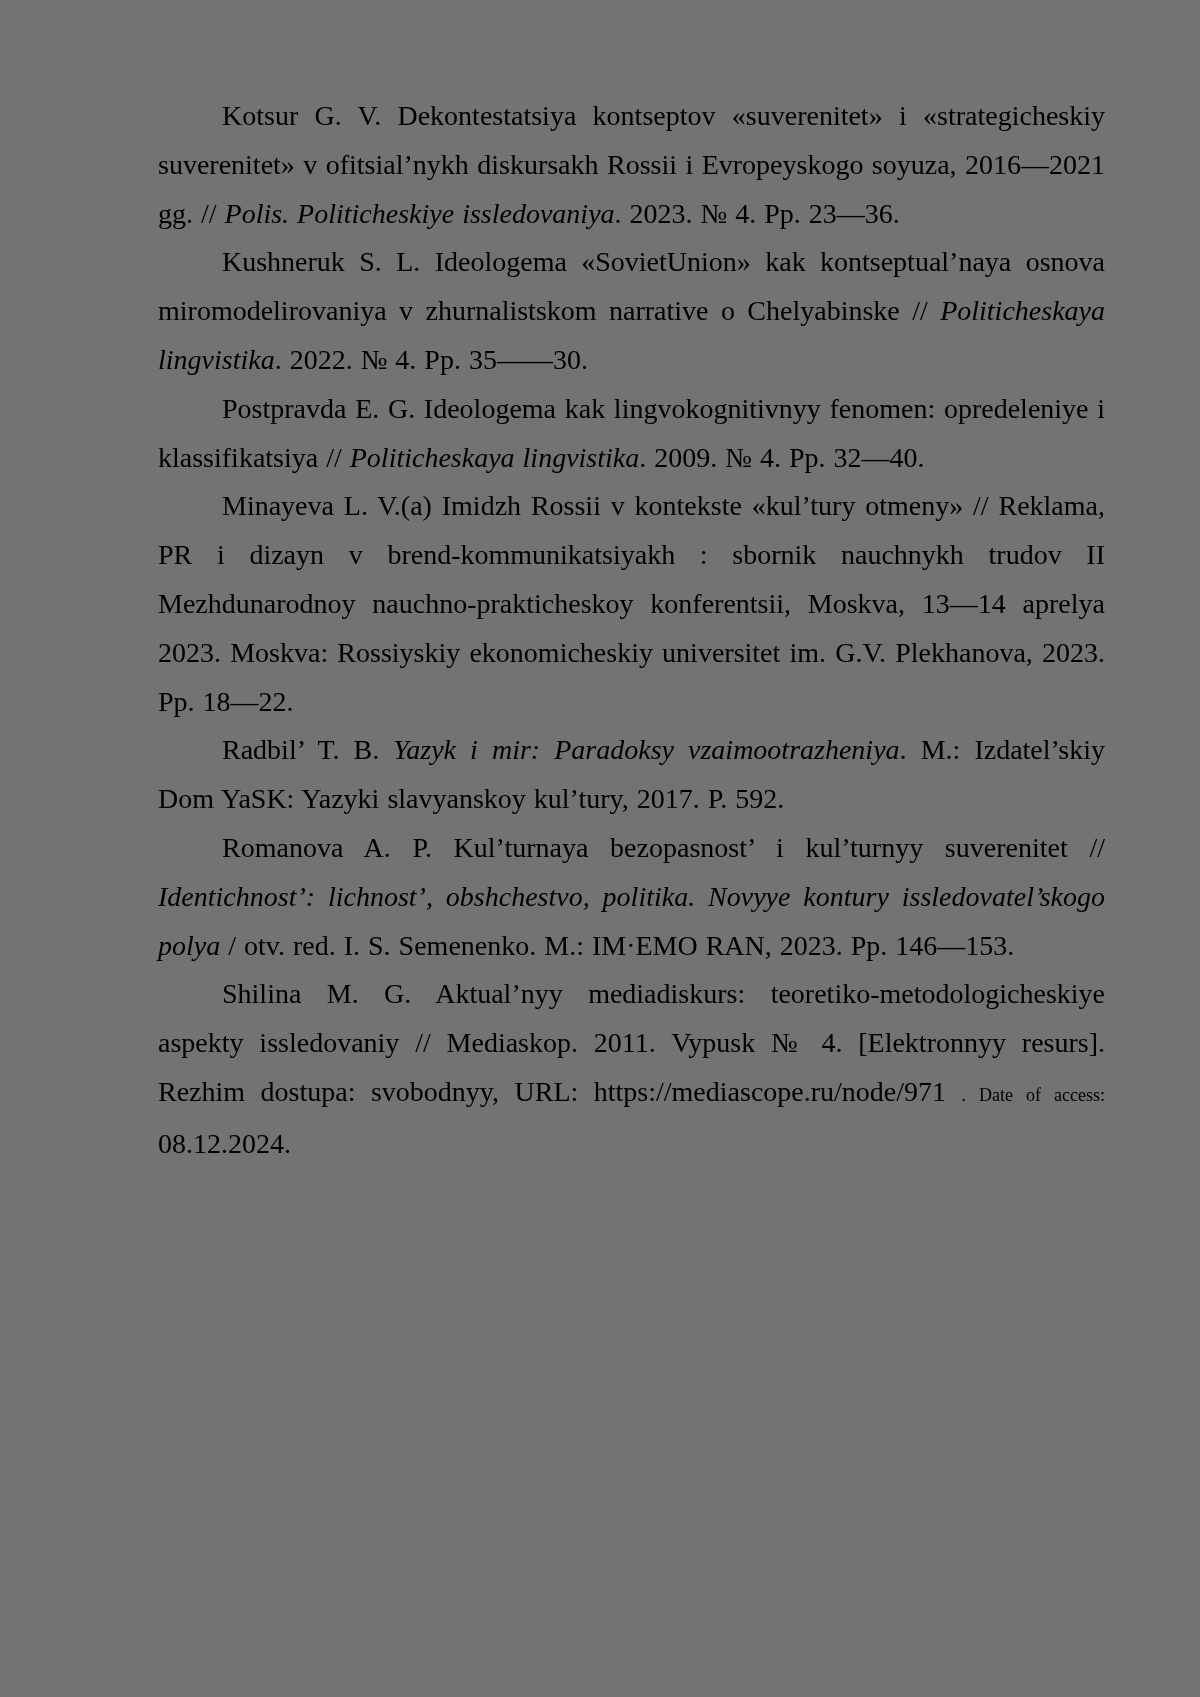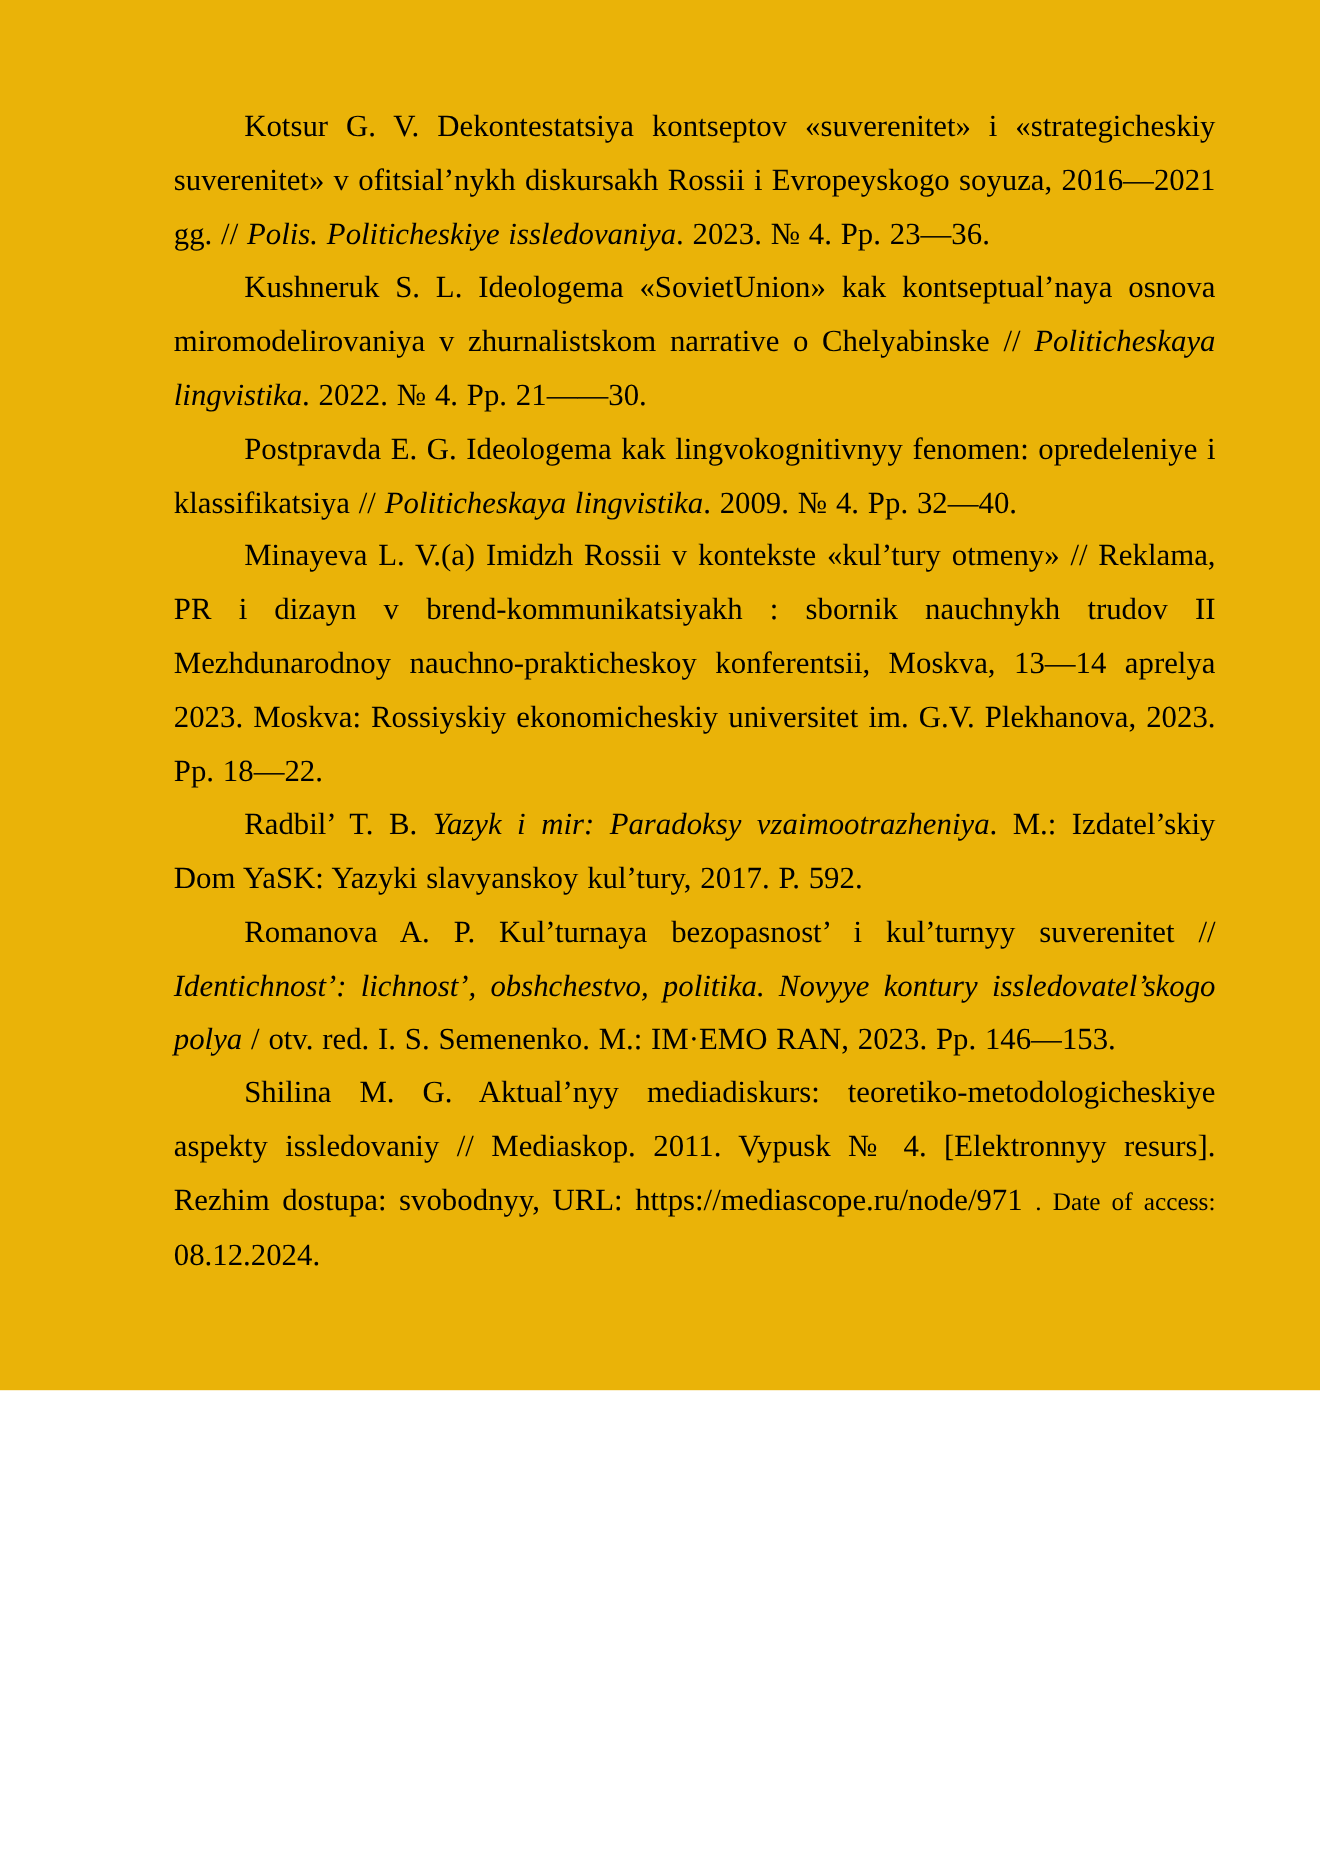--- a/index.html
+++ b/index.html
@@ -1,20 +1,20 @@
 <!DOCTYPE html>
 <html><head>
 <meta charset="utf-8">
 <style>
   html, body { margin: 0; padding: 0; background: #ffffff; }
   .page {
     position: relative;
     width: 1200px;
-    height: 1264px;
-    background: #eab308;
+    height: 1697px;
+    background: #737373;
     color: #000000;
     font-family: "Liberation Serif", serif;
     overflow: hidden;
     text-decoration: underline;
   }
   .content {
     position: absolute;
     left: 158px;
     top: 92px;
     width: 947px;
@@ -22,28 +22,28 @@
   .ref {
     margin: 0;
     font-size: 28px;
     line-height: 48.8px;
     text-align: justify;
     text-indent: 64px;
     word-spacing: 1px;
   }
   .seg-normal { font-style: normal; }
   .seg-italic { font-style: italic; }
-  .seg-small  { font-size: 23px; }
+  .seg-small  { font-size: 18px; }
 </style>
 </head>
 <body>
 
 <div class="page">
   <div class="content">
       <p class="ref"><span class="seg-normal">Kotsur G. V. Dekontestatsiya kontseptov «suverenitet» i «strategicheskiy suverenitet» v ofitsial’nykh diskursakh Rossii i Evropeyskogo soyuza, 2016—2021 gg. // </span><span class="seg-italic">Polis. Politicheskiye issledovaniya</span><span class="seg-normal">. 2023. № 4. Pp. 23—36.</span></p>
-      <p class="ref"><span class="seg-normal">Kushneruk S. L. Ideologema «SovietUnion» kak kontseptual’naya osnova miromodelirovaniya v zhurnalistskom narrative o Chelyabinske // </span><span class="seg-italic">Politicheskaya lingvistika</span><span class="seg-normal">. 2022. № 4. Pp. 21——30.</span></p>
+      <p class="ref"><span class="seg-normal">Kushneruk S. L. Ideologema «SovietUnion» kak kontseptual’naya osnova miromodelirovaniya v zhurnalistskom narrative o Chelyabinske // </span><span class="seg-italic">Politicheskaya lingvistika</span><span class="seg-normal">. 2022. № 4. Pp. 35——30.</span></p>
       <p class="ref"><span class="seg-normal">Postpravda E. G. Ideologema kak lingvokognitivnyy fenomen: opredeleniye i klassifikatsiya // </span><span class="seg-italic">Politicheskaya lingvistika</span><span class="seg-normal">. 2009. № 4. Pp. 32—40.</span></p>
       <p class="ref"><span class="seg-normal">Minayeva L. V.(a) Imidzh Rossii v kontekste «kul’tury otmeny» // Reklama, PR i dizayn v brend-kommunikatsiyakh : sbornik nauchnykh trudov II Mezhdunarodnoy nauchno-prakticheskoy konferentsii, Moskva, 13—14 aprelya 2023. Moskva: Rossiyskiy ekonomicheskiy universitet im. G.V. Plekhanova, 2023. Pp. 18—22.</span></p>
       <p class="ref"><span class="seg-normal">Radbil’ T. B. </span><span class="seg-italic">Yazyk i mir: Paradoksy vzaimootrazheniya</span><span class="seg-normal">. M.: Izdatel’skiy Dom YaSK: Yazyki slavyanskoy kul’tury, 2017. P. 592.</span></p>
       <p class="ref"><span class="seg-normal">Romanova A. P. Kul’turnaya bezopasnost’ i kul’turnyy suverenitet // </span><span class="seg-italic">Identichnost’: lichnost’, obshchestvo, politika. Novyye kontury issledovatel’skogo polya</span><span class="seg-normal"> / otv. red. I. S. Semenenko. M.: IM·EMO RAN, 2023. Pp. 146—153.</span></p>
       <p class="ref"><span class="seg-normal">Shilina M. G. Aktual’nyy mediadiskurs: teoretiko-metodologicheskiye aspekty issledovaniy // Mediaskop. 2011. Vypusk № 4. [Elektronnyy resurs]. Rezhim dostupa: svobodnyy, URL: https://mediascope.ru/node/971 </span><span class="seg-small">. Date of access: </span><span class="seg-normal">08.12.2024.</span></p>
     </div>
 </div>
 
 </body></html>

